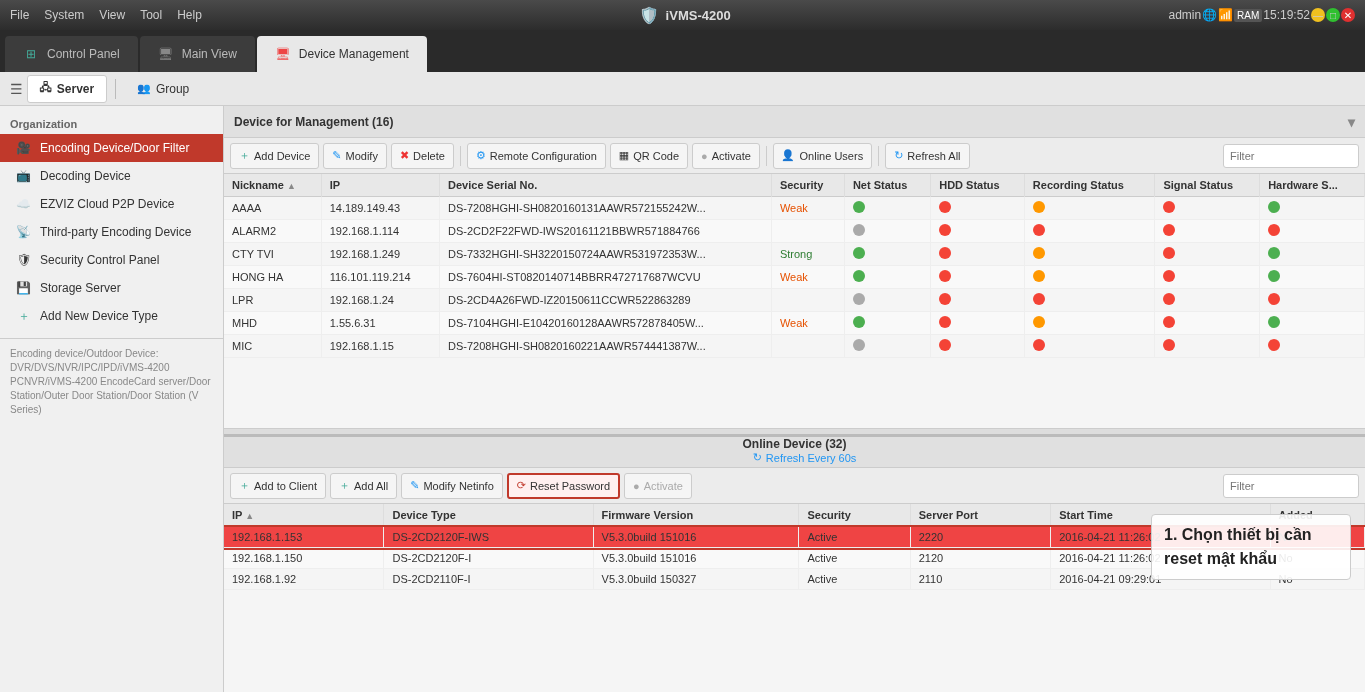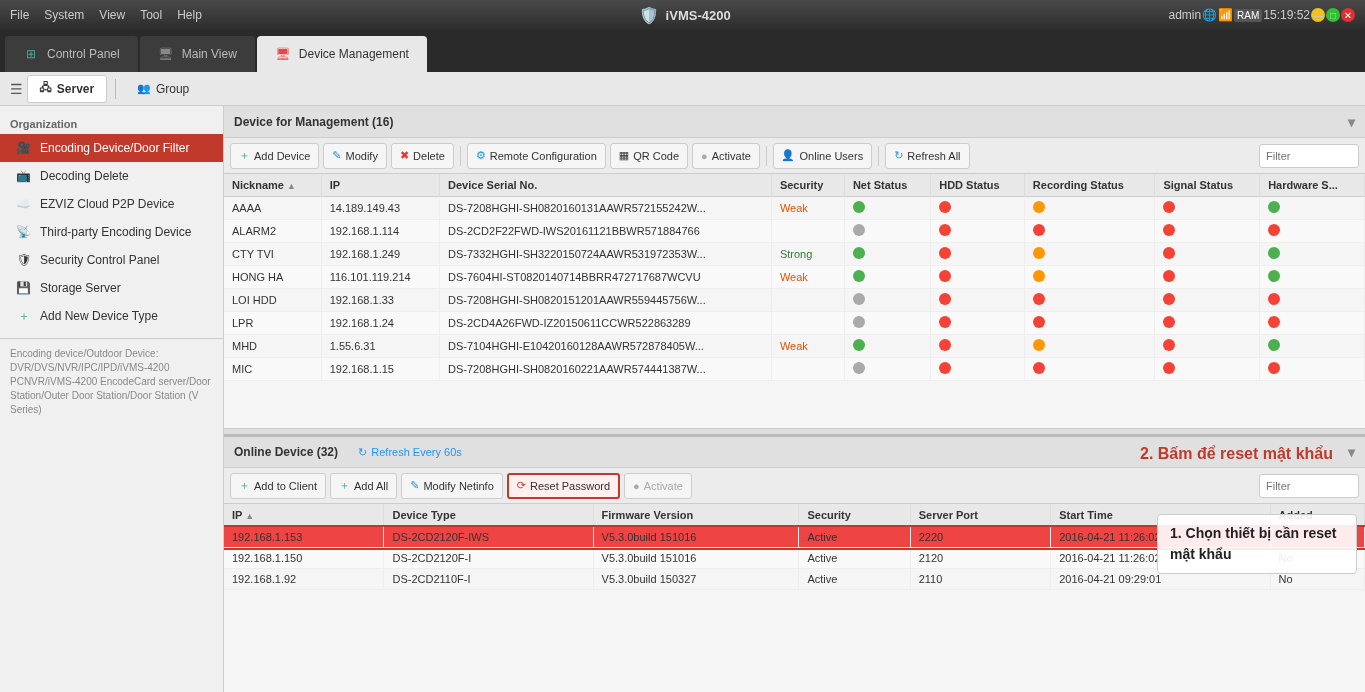--- a/index.html
+++ b/index.html
@@ -45,39 +45,39 @@
     
     .content { flex: 1; display: flex; flex-direction: column; overflow: hidden; background: #f5f5f5; }
 
     
     .mgmt-panel { flex: 0 0 auto; display: flex; flex-direction: column; border-bottom: 2px solid #bbb; }
     .panel-header { height: 32px; background: #e0e0e0; border-bottom: 1px solid #ccc; display: flex; align-items: center; padding: 0 10px; font-size: 12px; font-weight: bold; color: #333; justify-content: space-between; }
     .panel-toolbar { height: 36px; background: #ececec; border-bottom: 1px solid #ccc; display: flex; align-items: center; padding: 0 6px; gap: 4px; flex-wrap: nowrap; }
     .toolbar-btn { height: 26px; padding: 0 8px; display: flex; align-items: center; gap: 4px; cursor: pointer; border: 1px solid #ccc; background: #f5f5f5; border-radius: 3px; font-size: 11px; color: #333; white-space: nowrap; }
     .toolbar-btn .btn-icon { font-size: 11px; }
     .toolbar-sep { width: 1px; height: 20px; background: #ccc; margin: 0 2px; }
-    .filter-input { height: 24px; border: 1px solid #ccc; border-radius: 3px; padding: 0 6px; font-size: 11px; width: 100px; background: white; margin-left: auto; }
+    .filter-input { height: 24px; border: 1px solid #ccc; border-radius: 3px; padding: 0 6px; font-size: 11px; width: 136px; background: white; margin-left: auto; }
 
     
     .table-container { overflow: auto; flex: 1; }
     table { width: 100%; border-collapse: collapse; font-size: 11px; }
     table thead tr { background: #e8e8e8; border-bottom: 1px solid #ccc; }
     table thead th { padding: 5px 8px; text-align: left; font-weight: bold; color: #333; border-right: 1px solid #ddd; white-space: nowrap; cursor: pointer; user-select: none; }
     table tbody tr { border-bottom: 1px solid #eee; }
     table tbody tr:nth-child(even) { background: #f9f9f9; }
     table tbody td { padding: 4px 8px; color: #333; border-right: 1px solid #eee; white-space: nowrap; }
     .status-dot { width: 12px; height: 12px; border-radius: 50%; display: inline-block; }
     .dot-green { background: #4caf50; }
     .dot-red { background: #f44336; }
     .dot-gray { background: #aaa; }
     .dot-orange { background: #ff9800; }
 
     
     .online-panel { flex: 0 0 auto; display: flex; flex-direction: column; }
-    .online-panel-header { height: 32px; background: #e0e0e0; border-bottom: 1px solid #ccc; border-top: 1px solid #bbb; display: flex; align-items: center; padding: 0 10px; font-size: 12px; font-weight: bold; color: #333; }
+    .online-panel-header { height: 32px; background: #e0e0e0; border-bottom: 1px solid #ccc; border-top: 1px solid #bbb; display: flex; align-items: center; padding: 0 10px; font-size: 12px; font-weight: bold; color: #333; flex-direction: column; }
     .online-panel-header .refresh-btn { margin-left: 20px; font-size: 11px; color: #2196f3; cursor: pointer; display: flex; align-items: center; gap: 4px; font-weight: normal; }
 
     
     .btn-reset-highlight { border: 2px solid #c0392b !important; background: #fff0f0 !important; }
 
     
     ::-webkit-scrollbar { width: 8px; height: 8px; }
     ::-webkit-scrollbar-track { background: #f0f0f0; }
     ::-webkit-scrollbar-thumb { background: #bbb; border-radius: 4px; }
 
@@ -142,21 +142,21 @@
 
   <div class="sidebar">
     <div class="sidebar-section-title">Organization</div>
 
     <div class="sidebar-item active">
       <span class="item-icon">🎥</span>
       <span>Encoding Device/Door Filter</span>
     </div>
     <div class="sidebar-item">
       <span class="item-icon">📺</span>
-      <span>Decoding Delete</span>
+      <span>Decoding Device</span>
     </div>
     <div class="sidebar-item">
       <span class="item-icon">☁️</span>
       <span>EZVIZ Cloud P2P Device</span>
     </div>
     <div class="sidebar-item">
       <span class="item-icon">📡</span>
       <span>Third-party Encoding Device</span>
     </div>
     <div class="sidebar-item">
@@ -272,31 +272,20 @@
               <tr>
     <td>HONG HA</td>
     <td>116.101.119.214</td>
     <td>DS-7604HI-ST0820140714BBRR472717687WCVU</td>
     <td style="color:#e65100">Weak</td>
     <td><span class="status-dot dot-green"></span></td>
     <td><span class="status-dot dot-red"></span></td>
     <td><span class="status-dot dot-orange"></span></td>
     <td><span class="status-dot dot-red"></span></td>
     <td><span class="status-dot dot-green"></span></td>
-  </tr>
-              <tr>
-    <td>LOI HDD</td>
-    <td>192.168.1.33</td>
-    <td>DS-7208HGHI-SH0820151201AAWR559445756W...</td>
-    <td style="color:"></td>
-    <td><span class="status-dot dot-gray"></span></td>
-    <td><span class="status-dot dot-red"></span></td>
-    <td><span class="status-dot dot-red"></span></td>
-    <td><span class="status-dot dot-red"></span></td>
-    <td><span class="status-dot dot-red"></span></td>
   </tr>
               <tr>
     <td>LPR</td>
     <td>192.168.1.24</td>
     <td>DS-2CD4A26FWD-IZ20150611CCWR522863289</td>
     <td style="color:"></td>
     <td><span class="status-dot dot-gray"></span></td>
     <td><span class="status-dot dot-red"></span></td>
     <td><span class="status-dot dot-red"></span></td>
     <td><span class="status-dot dot-red"></span></td>
@@ -402,21 +391,21 @@
     <td>DS-2CD2110F-I</td>
     <td>V5.3.0build 150327</td>
     <td>Active</td>
     <td>2110</td>
     <td>2016-04-21 09:29:01</td>
     <td>No</td>
   </tr>
             </tbody>
         </table>
 
-        <div style="position:absolute; right:8px; top:10px; background:rgba(255,255,255,0.9); border:1px solid #ccc; border-radius:4px; padding:8px 12px; font-size:14px; font-weight:bold; color:#222; max-width:200px; line-height:1.5;">
+        <div style="position:absolute; right:14px; top:10px; background:rgba(255,255,255,0.9); border:1px solid #ccc; border-radius:4px; padding:8px 12px; font-size:16px; font-weight:bold; color:#222; max-width:200px; line-height:1.5;">
           <span>1. Chọn thiết bị
 cần reset mật khẩu</span>
         </div>
       </div>
     </div>
 
   </div>
 </div>
 
 </body></html>

